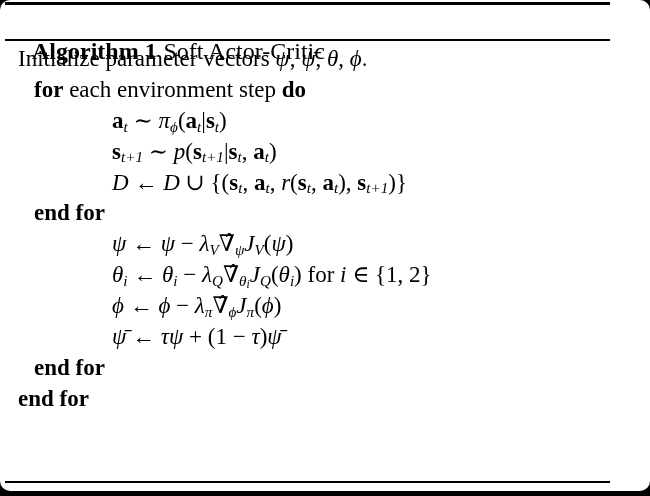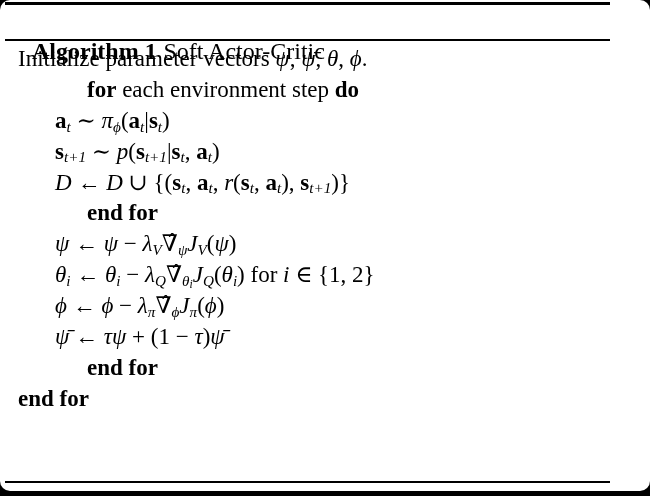--- a/index.html
+++ b/index.html
@@ -42,22 +42,22 @@
     left: 0;
     right: 0;
     font-size: 23px;
   }
   .algo-line {
     height: 30.9px;
     line-height: 30.9px;
     white-space: pre;
   }
   .indent-1 { padding-left: 18px; }
-  .indent-2 { padding-left: 87px; }
-  .indent-3 { padding-left: 55px; }
+  .indent-2 { padding-left: 34px; }
+  .indent-3 { padding-left: 112px; }
   .seg-kw  { font-weight: 700; }
   .seg-it  { font-style: italic; }
   .seg-bf  { font-weight: 700; }
   .seg-cal { font-style: italic; }
   .seg-sub {
     font-style: italic;
     font-size: 0.66em;
     position: relative;
     top: 0.25em;
   }

